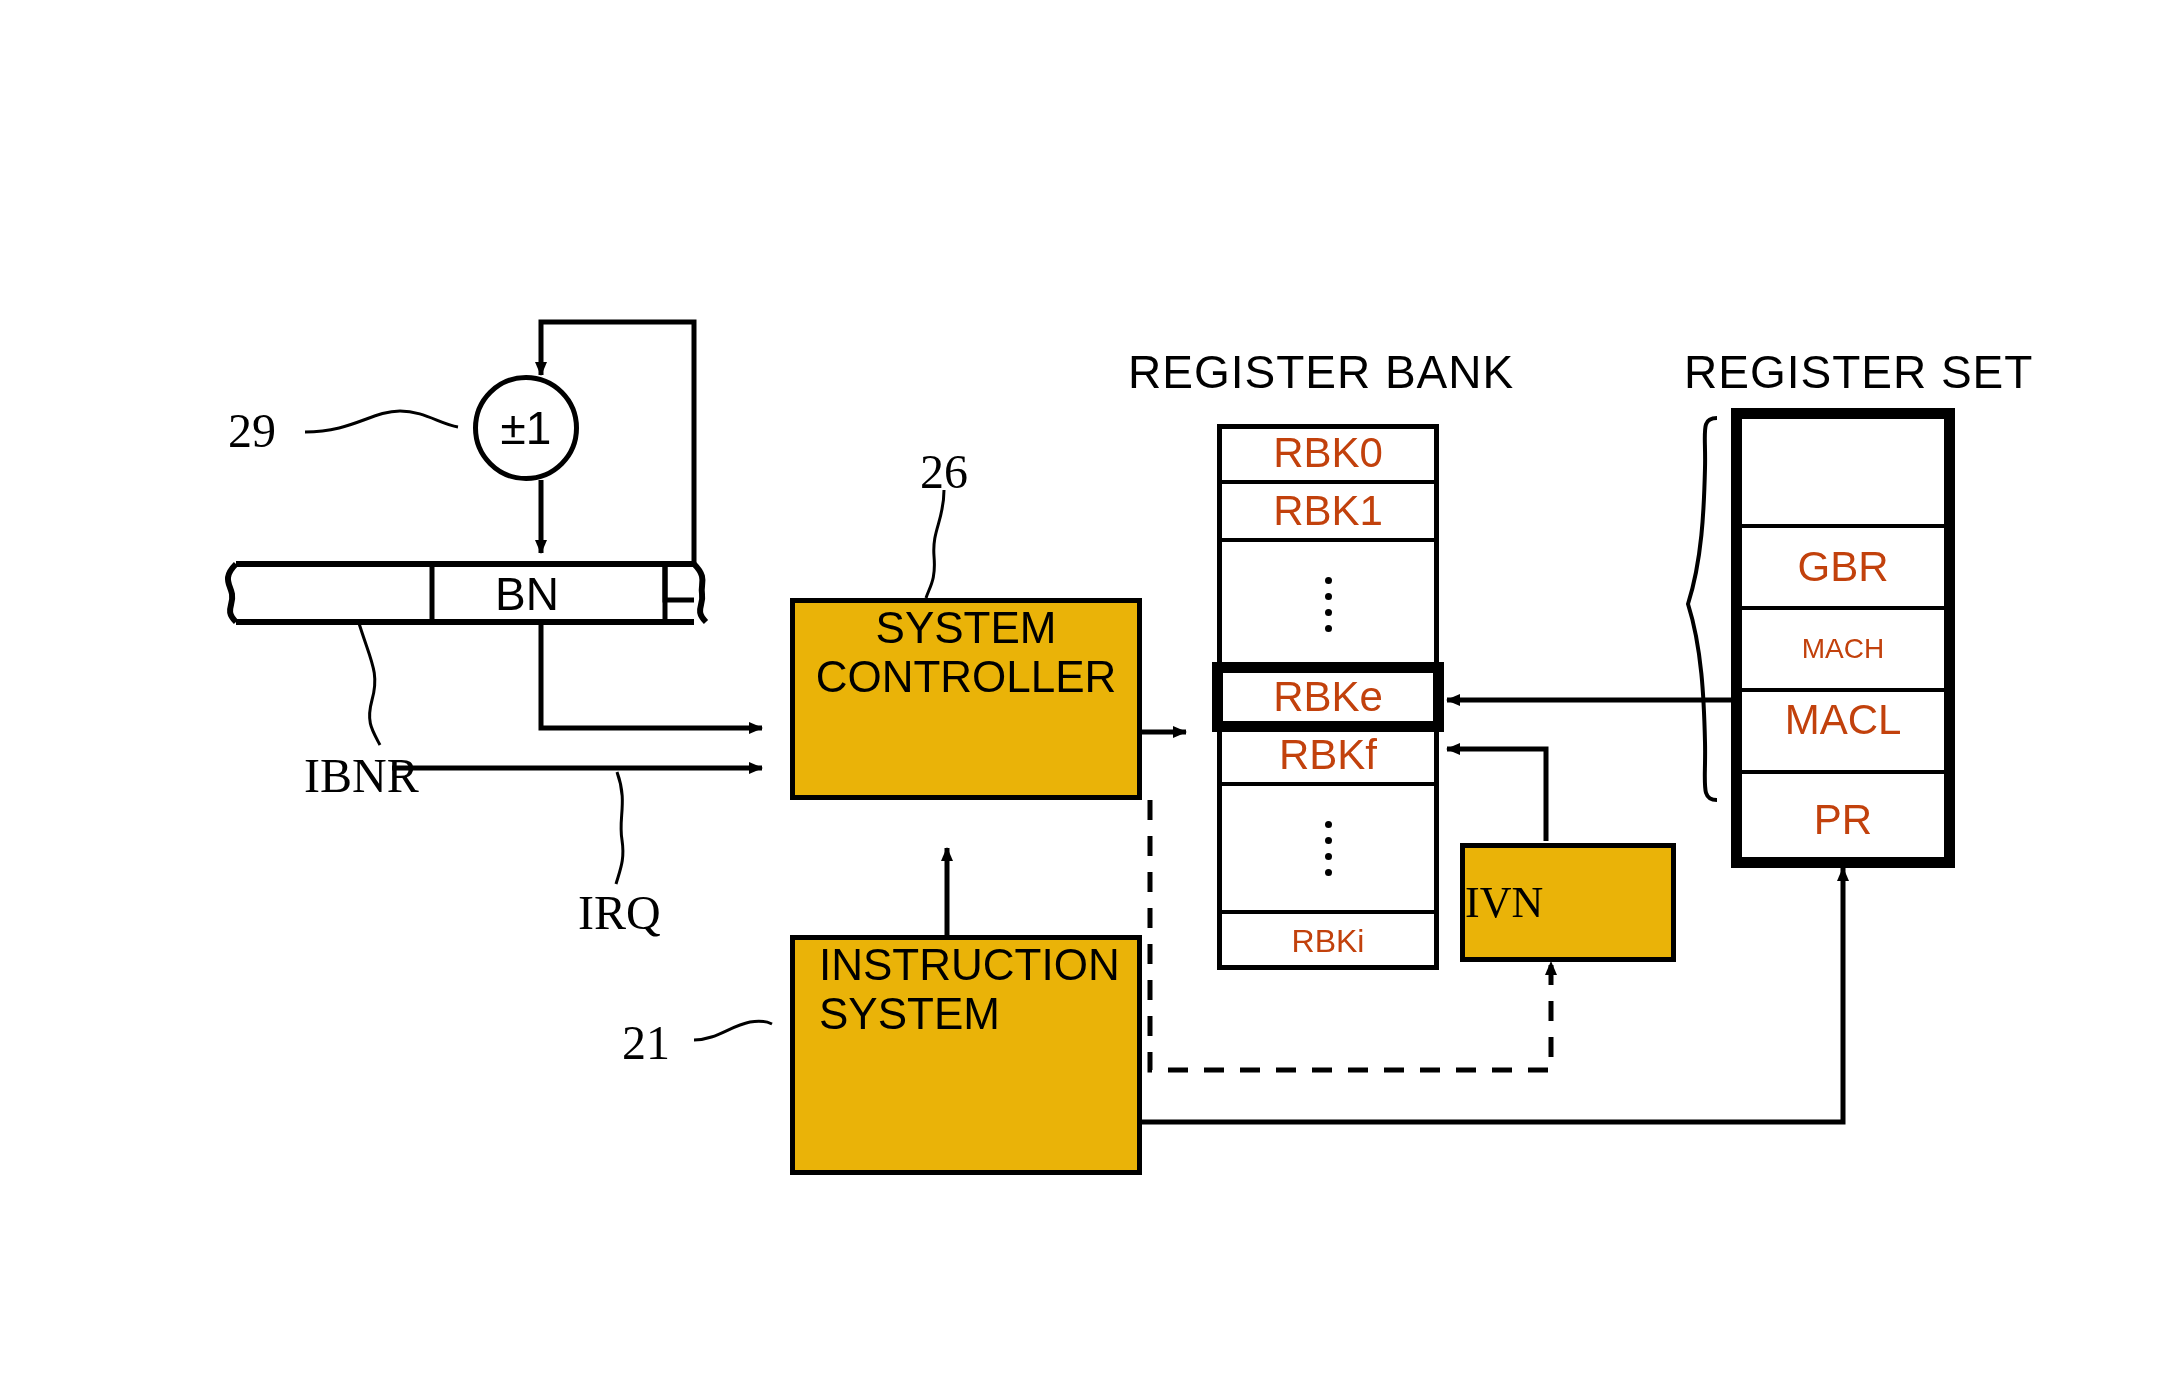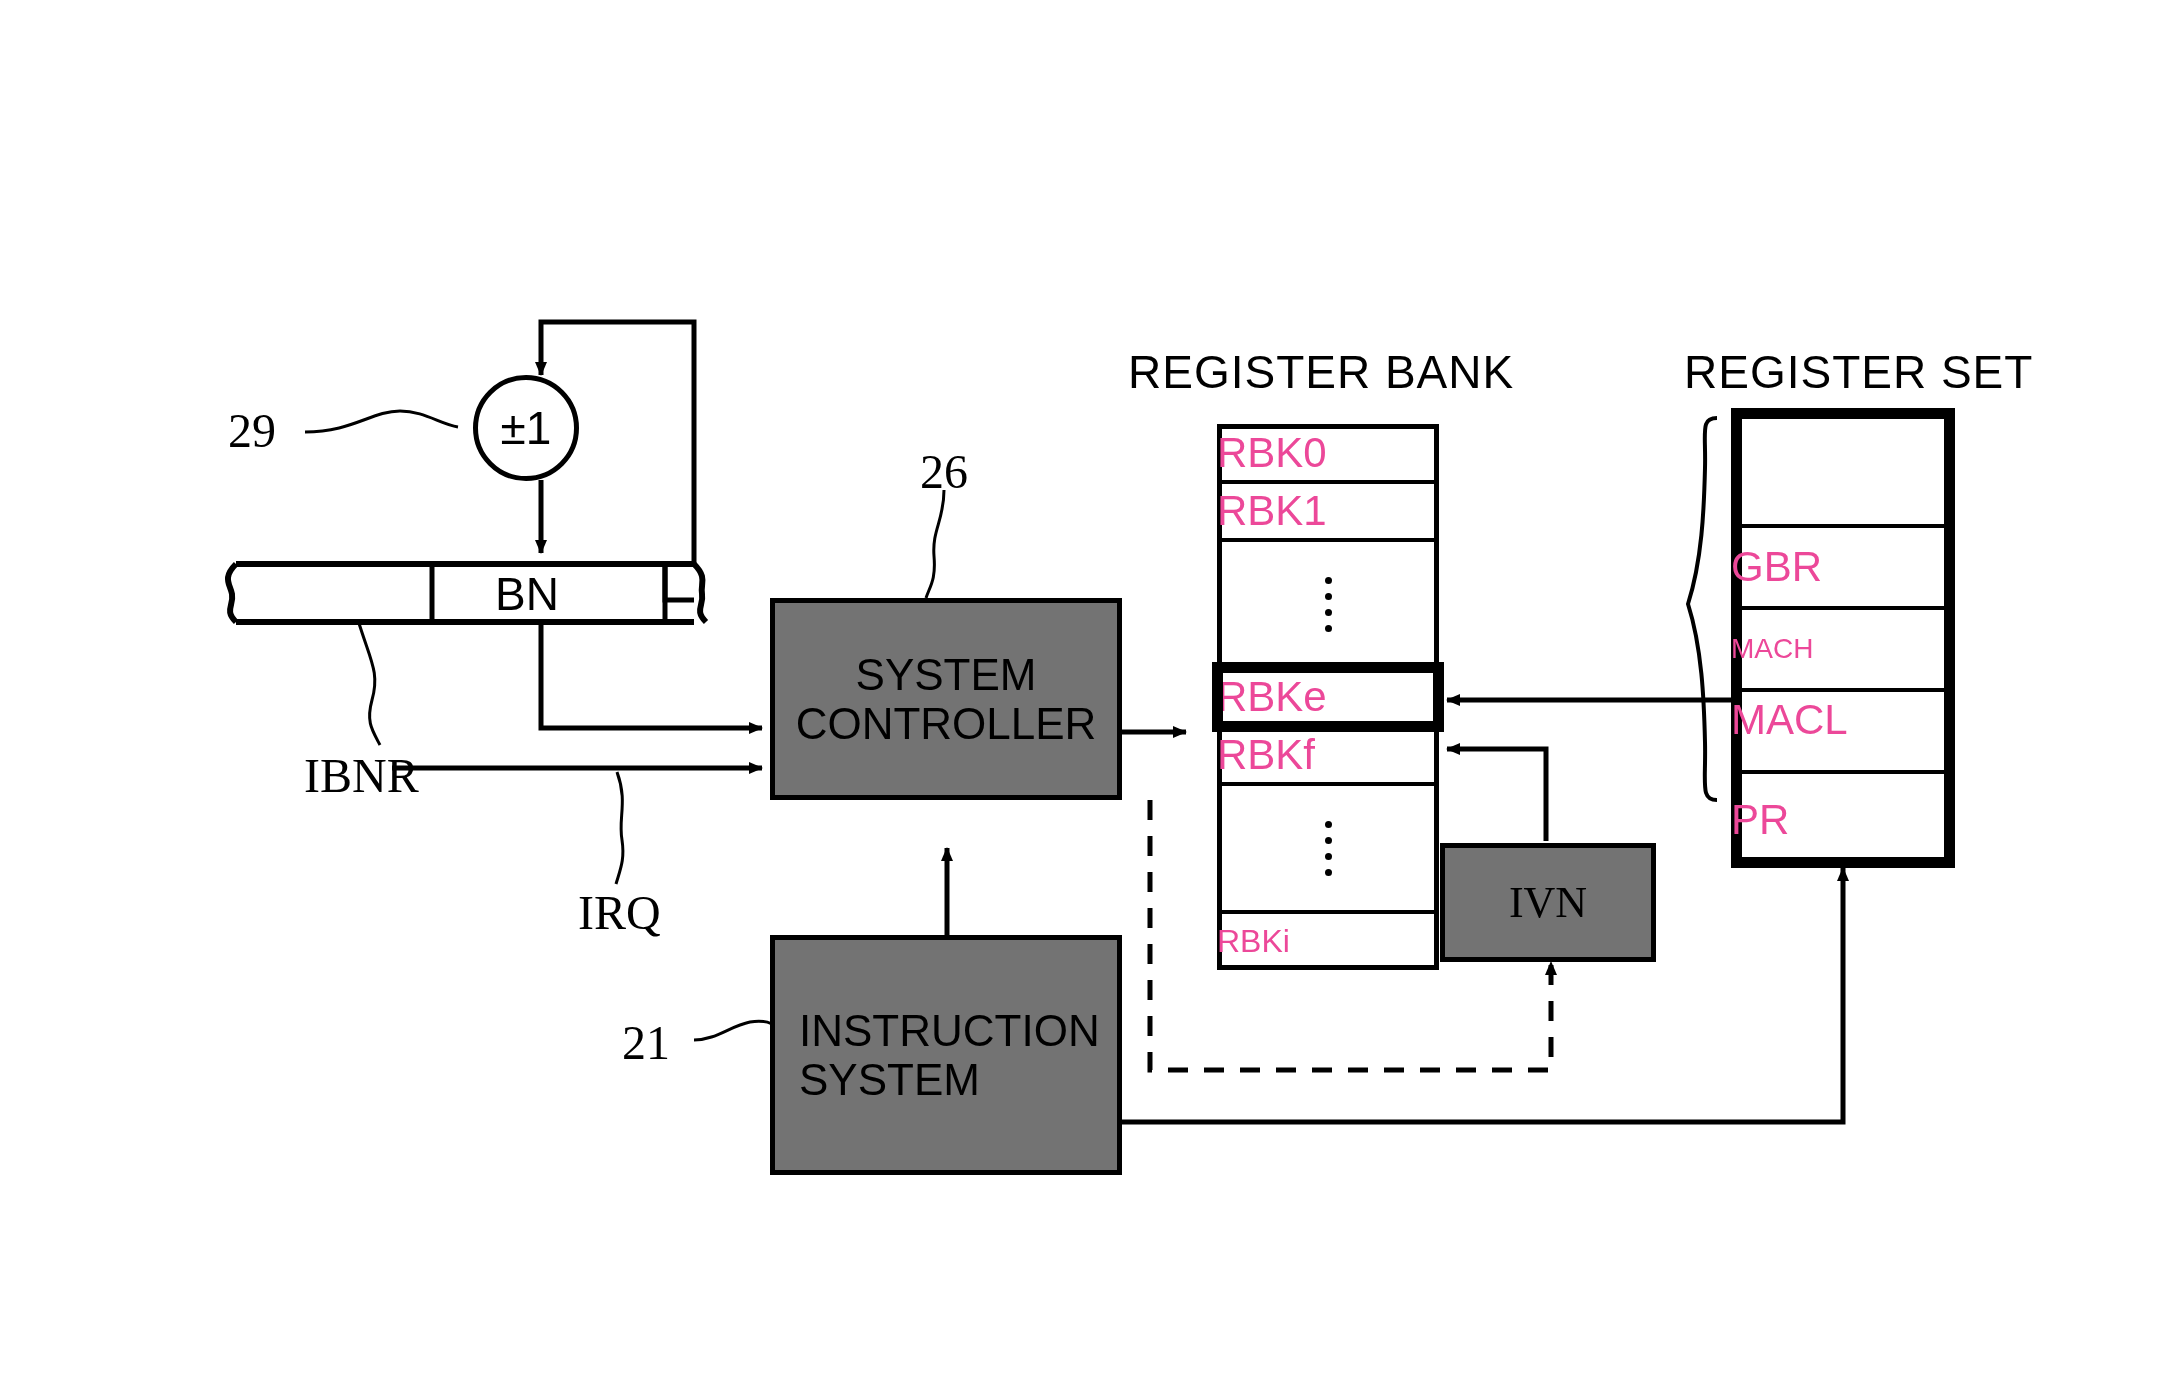--- a/index.html
+++ b/index.html
@@ -26,35 +26,37 @@
     color: #000;
     white-space: nowrap;
     font-family: "Liberation Sans", sans-serif;
   }
   .serif {
     font-family: "Liberation Serif", serif;
   }
   .box {
     position: absolute;
     box-sizing: border-box;
-    background: #737373;
+    background: #eab308;
     border: 5px solid #000;
     display: flex;
     align-items: center;
-    justify-content: center;
+    justify-content: flex-start;
     text-align: center;
     color: #000;
     line-height: 1.12;
+    margin-left: 20px;
   }
   .cell {
     position: absolute;
     box-sizing: border-box;
     display: flex;
     align-items: center;
-    color: #ec4899;
+    justify-content: center;
+    color: #c2410c;
     background: transparent;
   }
   .cellline {
     position: absolute;
     background: #000;
   }
   .circ {
     position: absolute;
     box-sizing: border-box;
     border: 5px solid #000;

